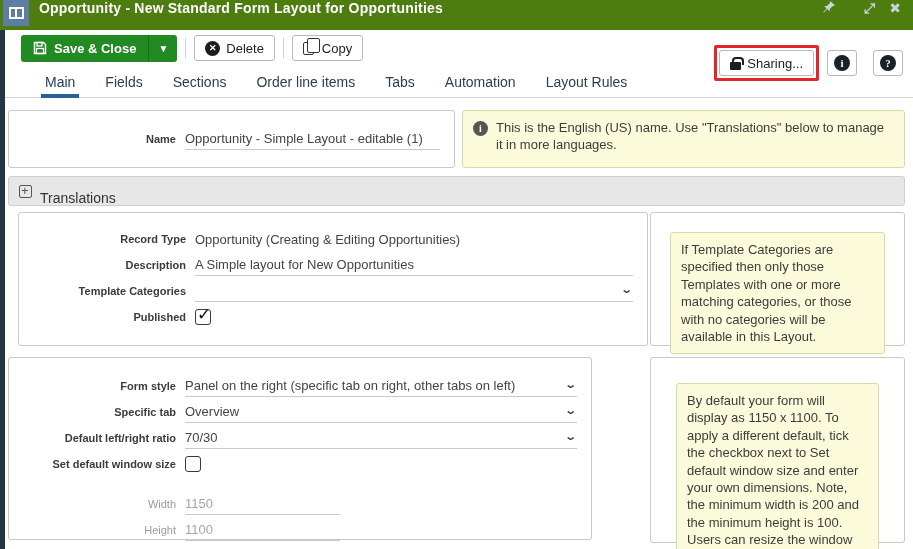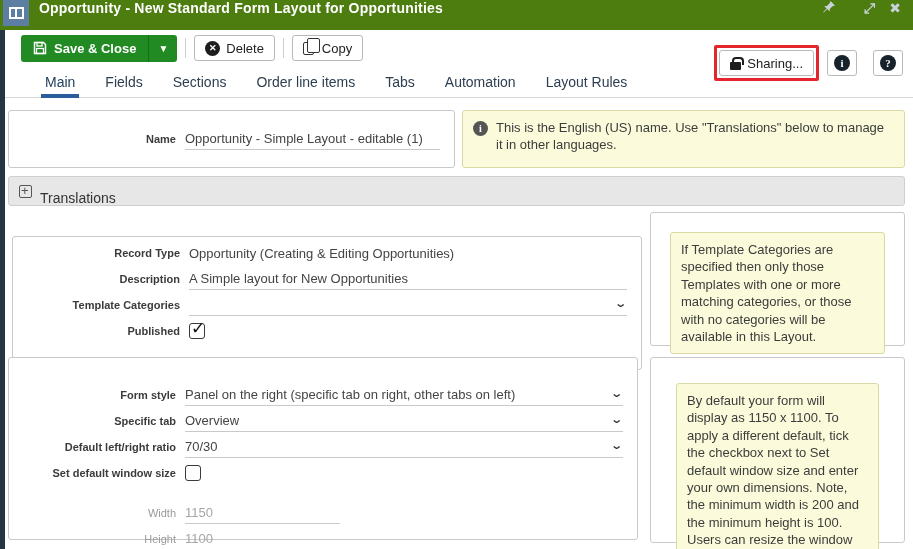--- a/index.html
+++ b/index.html
@@ -67,23 +67,23 @@
                  font-size:10px; font-weight:bold; display:flex; align-items:center; justify-content:center;
                  margin-top:2px; font-family:"Liberation Serif","DejaVu Serif",serif; }
 
   .trans-bar { position:absolute; left:8px; top:176px; width:897px; height:30px; background:#e7e7e7;
                border:1px solid #cfcfcf; border-radius:3px; display:flex; align-items:center;
                padding-left:10px; gap:8px; cursor:pointer; }
   .expand-box { width:13px; height:13px; border:1.5px solid #555; border-radius:2px; position:relative; }
   .expand-box::before { content:"+"; position:absolute; left:1px; top:-3px; font-size:13px; color:#555; }
   .trans-label { font-size:14px; color:#333;margin-top:14px; }
 
-  .p-details { left:12px; top:212px; width:630px; height:134px; padding-top:3px;margin-top:24px; }
+  .p-details { left:18px; top:212px; width:630px; height:134px; padding-top:13px; }
   .p-details-hint { left:650px; top:212px; width:255px; height:134px; padding:19px; }
-  .p-form { left:8px; top:357px; width:630px; height:183px; padding-top:24px; }
+  .p-form { left:8px; top:357px; width:584px; height:183px; padding-top:15px; }
   .p-form-hint { left:650px; top:357px; width:255px; height:186px; padding:25px; }
 
   
   .frow { display:flex; align-items:center; height:26px; padding-right:14px; }
   .flabel { width:176px; text-align:right; font-size:11px; font-weight:bold; color:#3b3b3b;
             flex:0 0 176px; padding-right:9px; white-space:nowrap; }
   .fvalue { flex:1; font-size:13px; color:#444; position:relative; height:22px;
             display:flex; align-items:center; }
   .fvalue.underlined { border-bottom:1px solid #c9c9c9; }
   .fvalue.static { border-bottom:none; }
@@ -173,21 +173,21 @@
 
 <div class="panel p-name">
   <div class="frow" style="width:100%;">
     <div class="flabel">Name</div>
     <div class="fvalue underlined">Opportunity - Simple Layout - editable (1)</div>
   </div>
 </div>
 
 <div class="hintbox p-hint-top">
   <span class="info-circle">i</span>
-  <span>This is the English (US) name. Use "Translations" below to manage it in other languages.</span>
+  <span>This is the English (US) name. Use "Translations" below to manage it in more languages.</span>
 </div>
 
 <div class="trans-bar">
   <span class="expand-box"></span>
   <span class="trans-label">Translations</span>
 </div>
 
 <div class="panel p-details">
   <div class="frow">
     <div class="flabel">Record Type</div>

